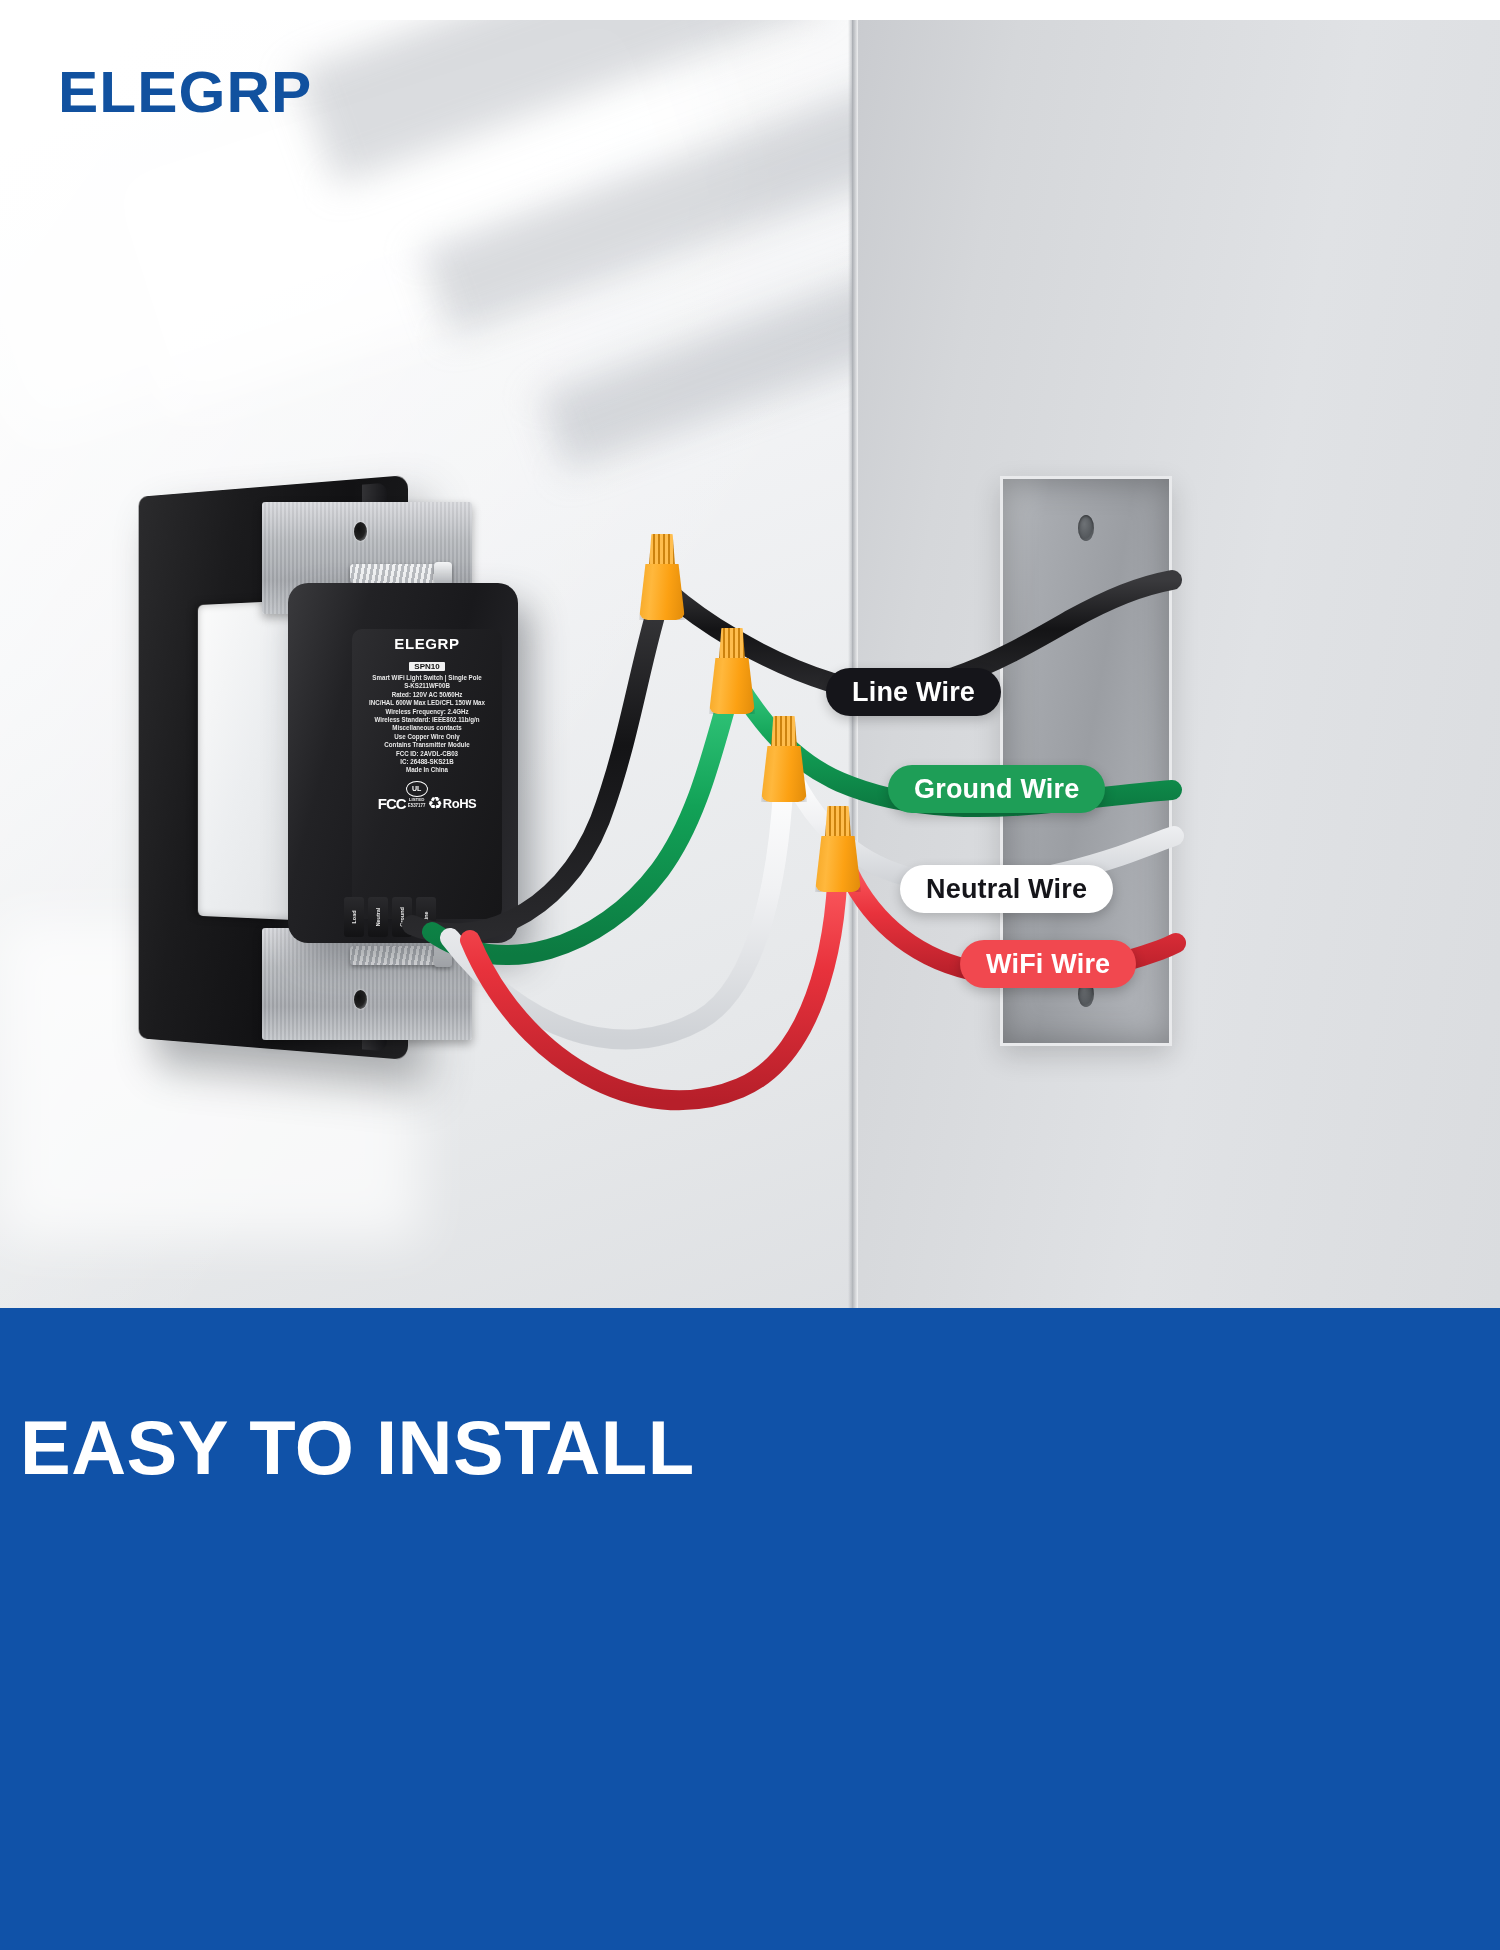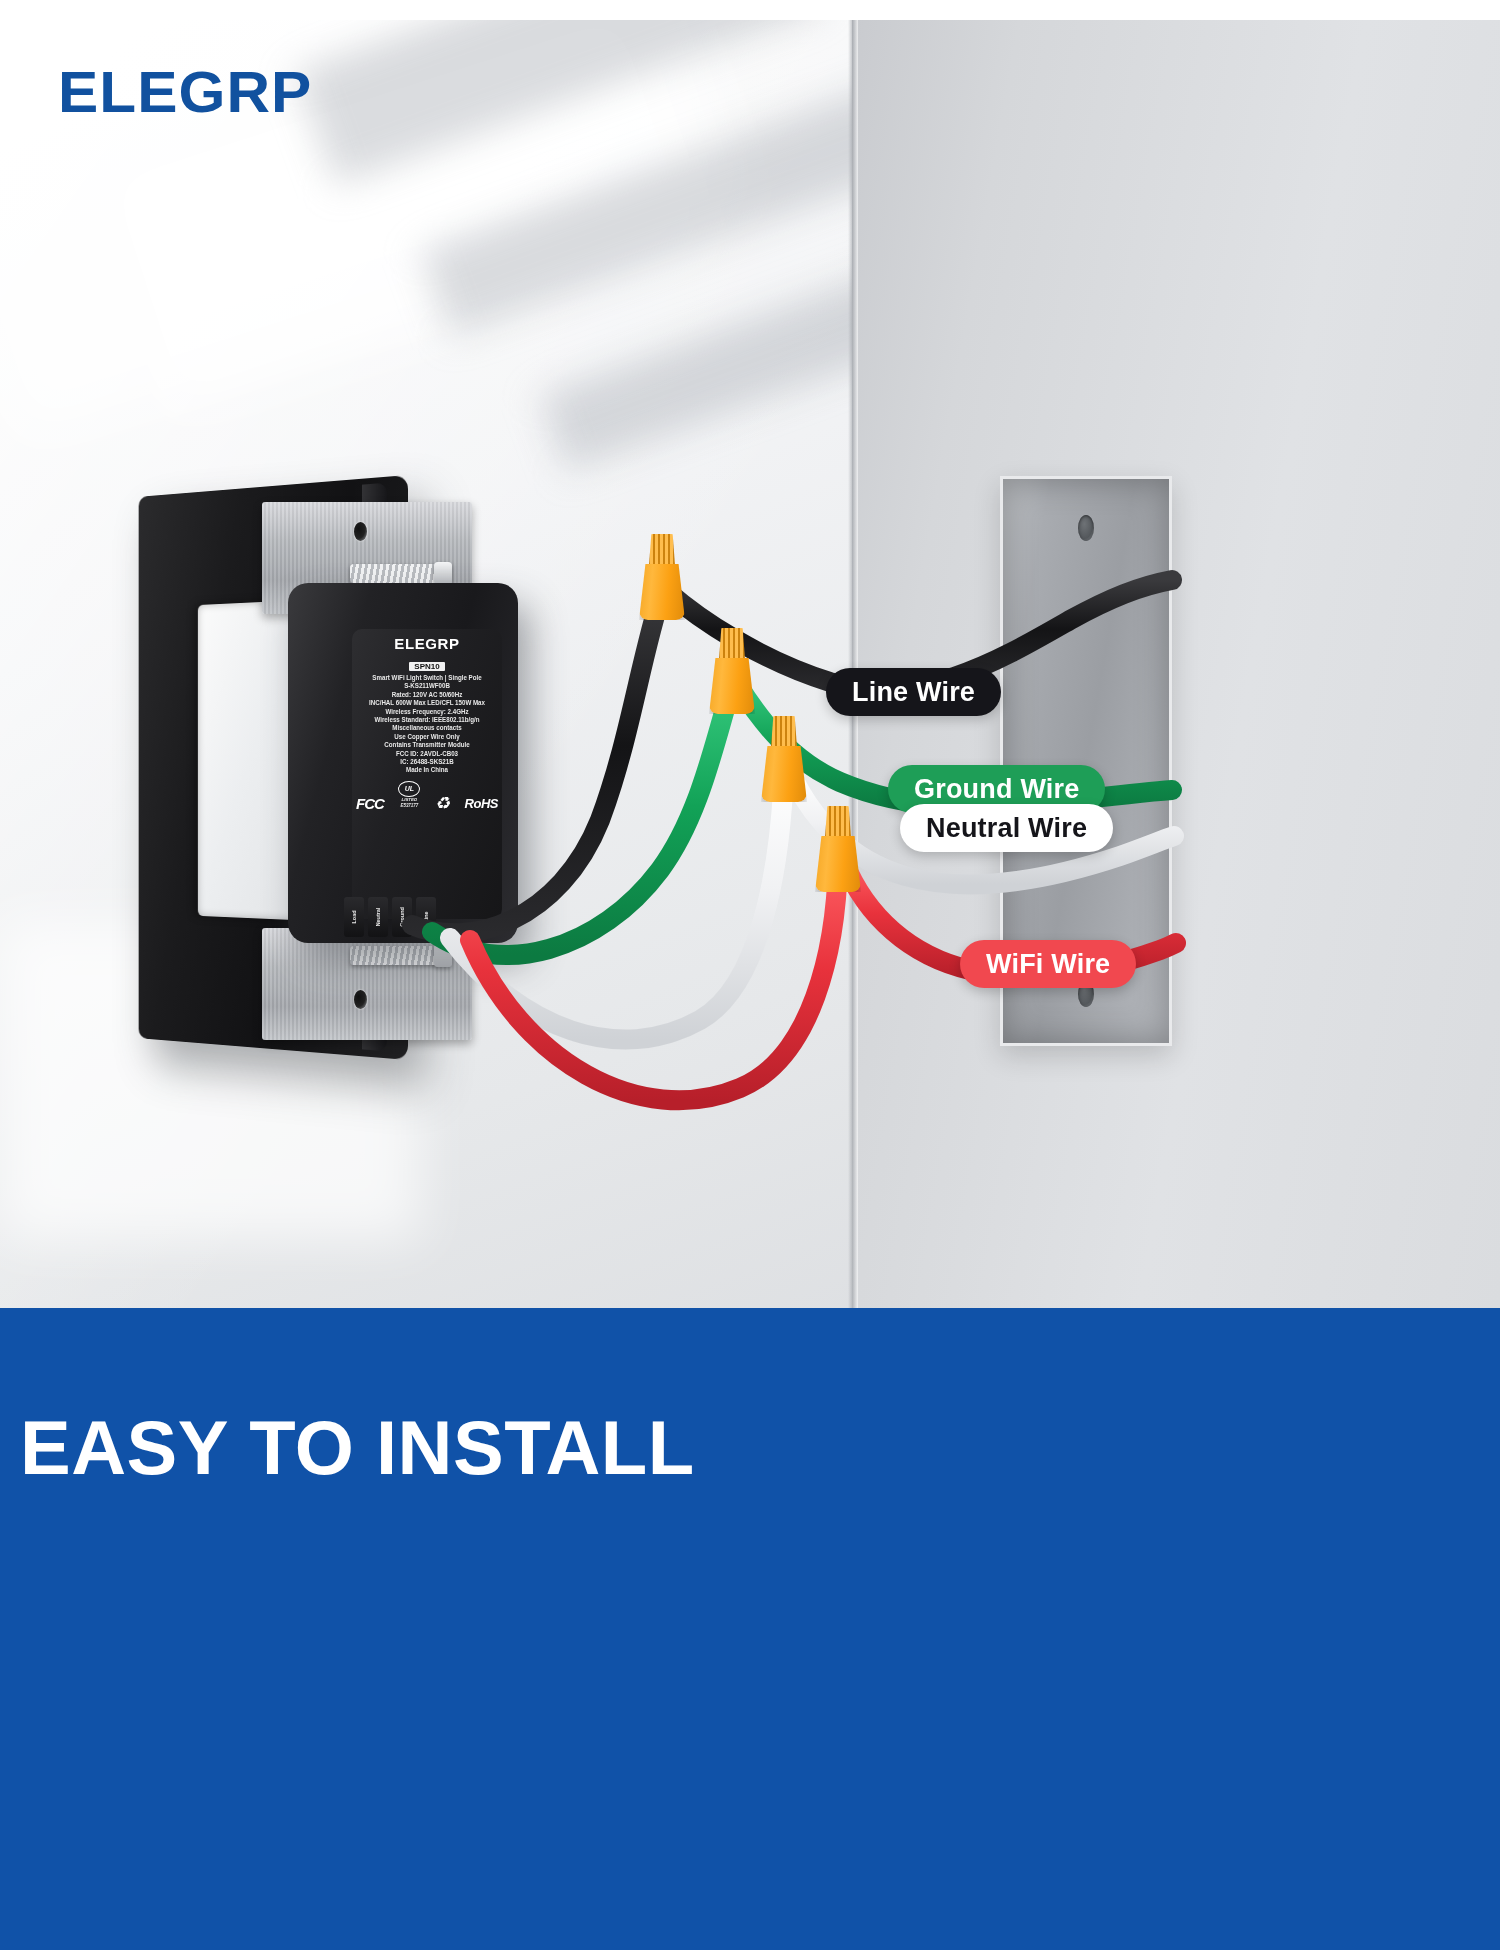--- a/index.html
+++ b/index.html
@@ -122,22 +122,22 @@
   #label-model {
     display:inline-block; font-size:8px; font-weight:bold; color:#111;
     background:#f0f0f0; padding:0 5px; border-radius:1px; margin-bottom:3px;
   }
   .spec {
     font-size:6.2px; line-height:8.4px; color:#e8e8e8;
     white-space:nowrap; font-weight:bold;
     transform:scaleY(1.05);
   }
   #certs {
-    display:flex; align-items:flex-end; justify-content:space-between;
-    margin-top:6px;font-style:italic;
+    display:flex; align-items:flex-end; justify-content:center;
+    margin-top:6px;
   }
   #fcc { font-size:15px; font-weight:bold; color:#fff; letter-spacing:-1px; line-height:14px; }
   #ul-mark {
     width:22px; height:16px; border:1.6px solid #fff; border-radius:50%;
     font-size:7px; font-weight:bold; color:#fff; line-height:13px;
   }
   #ul-wrap { text-align:center; }
   #ul-sub { font-size:4.4px; line-height:5.4px; color:#eee; font-weight:bold; }
   #rohs { font-size:13px; font-weight:bold; color:#fff; letter-spacing:-.5px; }
   #recycle { font-size:17px; color:#fff; line-height:15px; }
@@ -200,21 +200,21 @@
   
   .callout {
     position:absolute; display:flex; align-items:center;
     height:48px; padding:0 26px; border-radius:26px;
     font-size:27px; font-weight:bold; letter-spacing:.2px;
     box-shadow:0 4px 12px rgba(0,0,0,.20);
     white-space:nowrap;
   }
   #callout-line    { left:826px;  top:648px;  background:#15151a; color:#ffffff; }
   #callout-ground  { left:888px;  top:745px;  background:#1e9e57; color:#ffffff; }
-  #callout-neutral { left:900px;  top:784px;  background:#ffffff; color:#15151a; }
+  #callout-neutral { left:900px;  top:845px;  background:#ffffff; color:#15151a; }
   #callout-load    { left:960px;  top:920px;  background:#f1484f; color:#ffffff; }
 
   
   #banner {
     position:absolute; left:0; top:1308px; width:1500px; height:642px;
     background:#1052a8;
     color:#ffffff;
     padding:98px 0 0 126px;
   }
   #banner-title {

